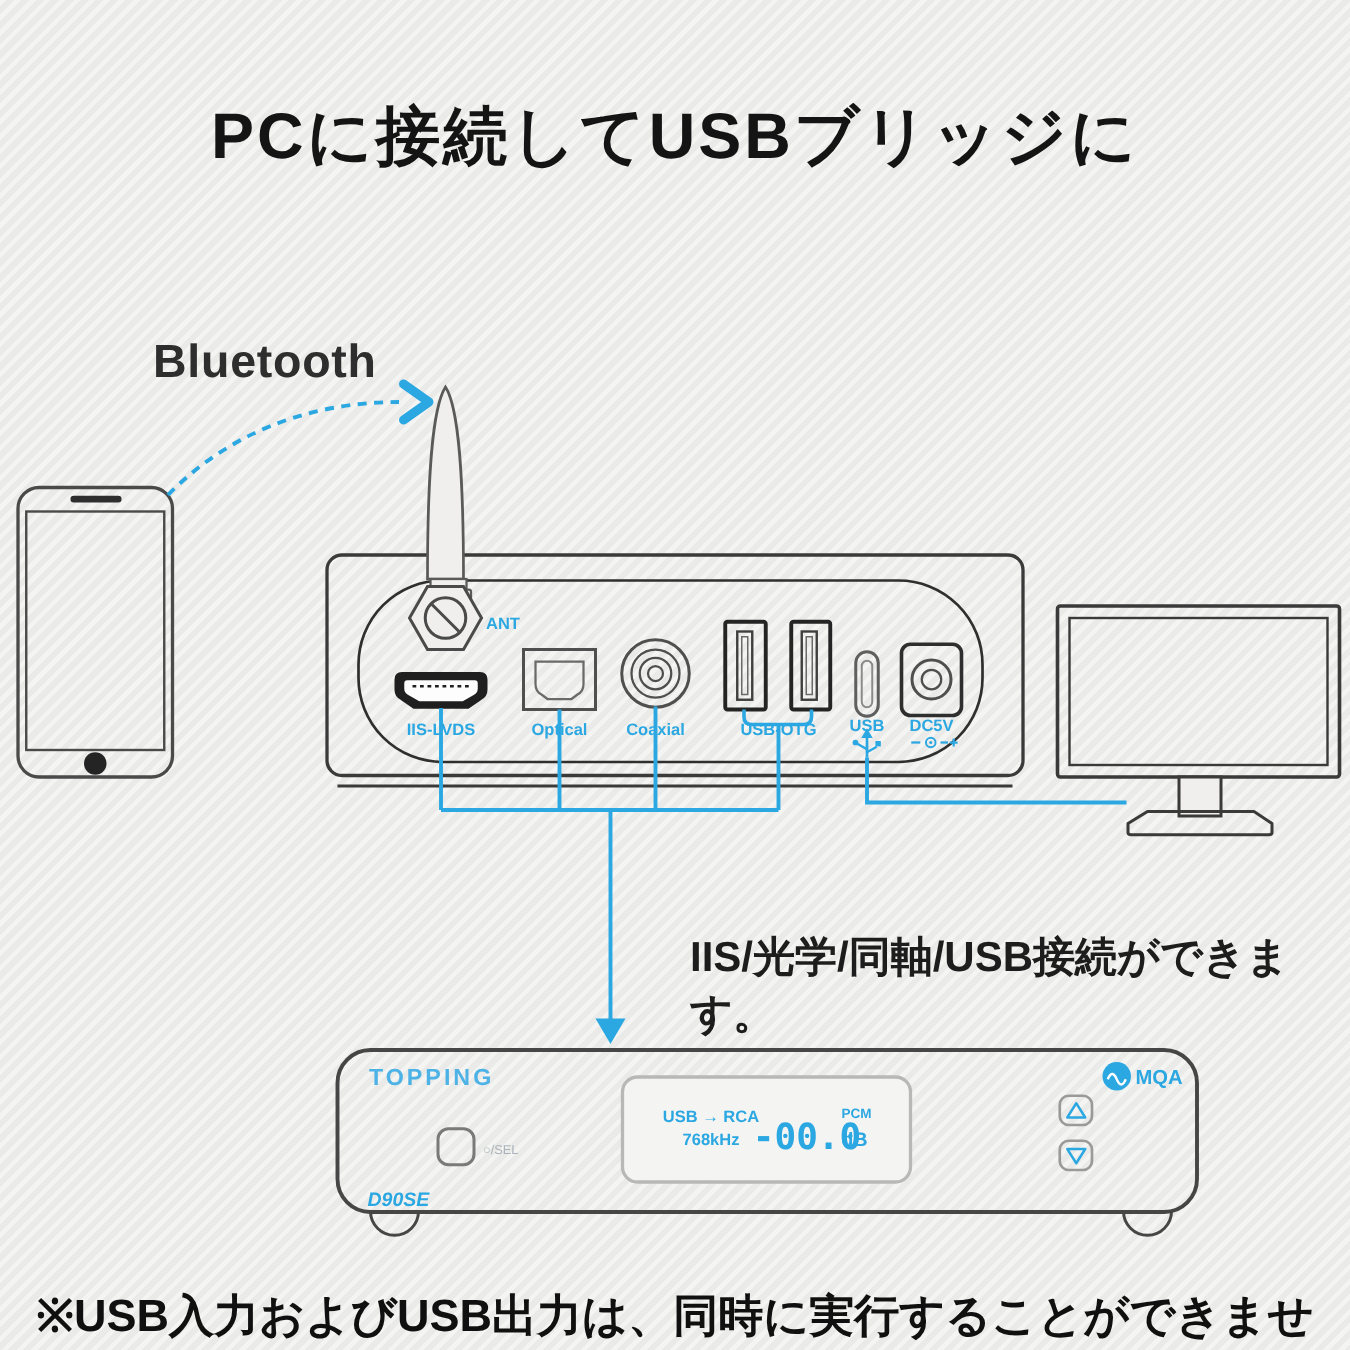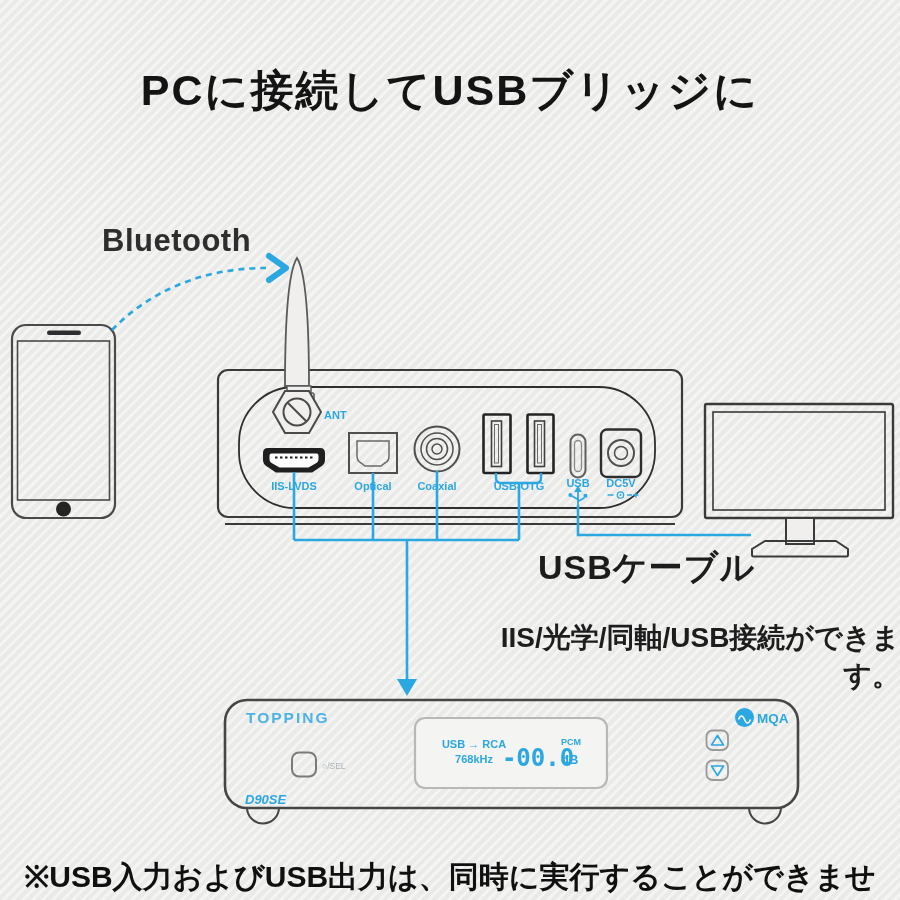--- a/index.html
+++ b/index.html
@@ -1,21 +1,21 @@
 <!DOCTYPE html>
 <html><head>
 <meta charset="utf-8">
 <style>
   html,body{margin:0;padding:0;}
   body{width:900px;height:900px;overflow:hidden;font-family:"Liberation Sans",sans-serif;}
   .stage{
     position:relative;width:900px;height:900px;
     background:repeating-linear-gradient(135deg,#f4f4f2 0 3px,#eaeae8 3px 7px);
   }
-  .abs{position:absolute;text-align:right;}
+  .abs{position:absolute;}
   .title{
     top:62px;left:0;width:900px;text-align:center;
     font-size:43px;font-weight:800;letter-spacing:2px;color:#141414;
   }
   .bt-label{
     top:223px;left:102px;font-size:31px;font-weight:700;color:#2e2e2e;letter-spacing:.5px;
   }
   .cable-label{
     top:545px;left:538px;font-size:34px;font-weight:700;color:#1c1c1c;letter-spacing:1px;
   }
@@ -174,16 +174,15 @@
         <text x="757" y="722.5" font-size="13.5" font-weight="700" fill="#2ba7e2">MQA</text>
       </g>
 
       <rect x="706.5" y="730.5" width="21.5" height="19.5" rx="6" fill="none" stroke="#9a9a9a" stroke-width="1.8"></rect>
       <polygon points="717.5,735.5 723.5,745 711.5,745" fill="none" stroke="#2ba7e2" stroke-width="1.6" stroke-linejoin="round"></polygon>
       <rect x="706.5" y="760.5" width="21.5" height="19.5" rx="6" fill="none" stroke="#9a9a9a" stroke-width="1.8"></rect>
       <polygon points="711.5,766 723.5,766 717.5,775.5" fill="none" stroke="#2ba7e2" stroke-width="1.6" stroke-linejoin="round"></polygon>
     </g>
   </svg>
 
-  <div class="abs cable-label">USBケーブル</div>
   <div class="abs conn-label">IIS/光学/同軸/USB接続ができます。</div>
   <div class="abs footnote">※USB入力およびUSB出力は、同時に実行することができません。</div>
 </div>
 
 </body></html>

